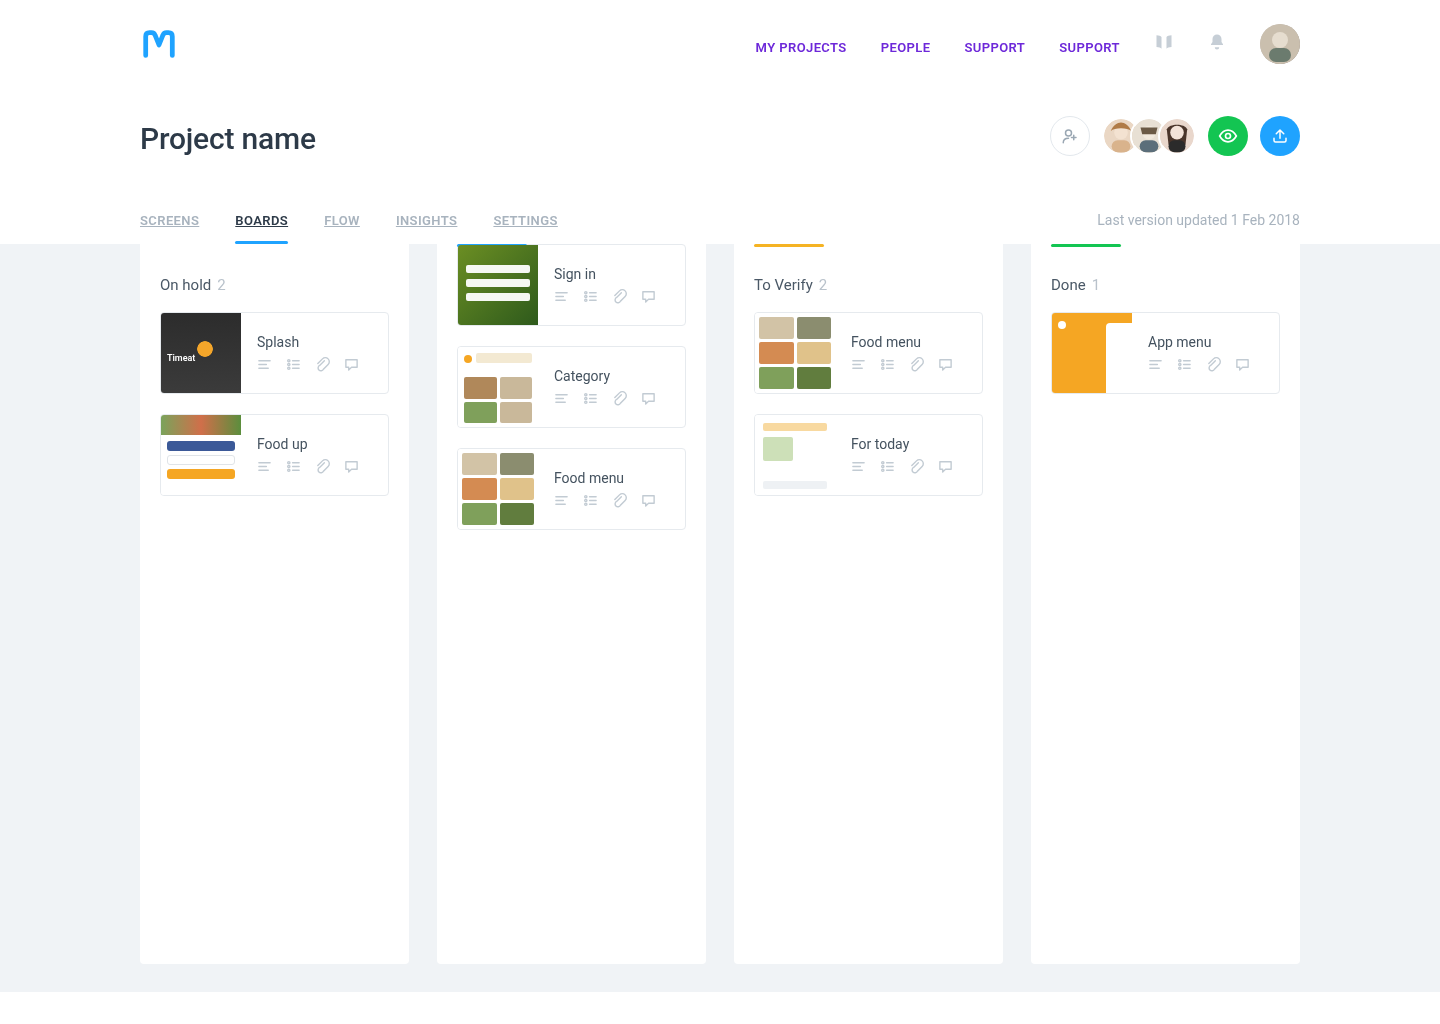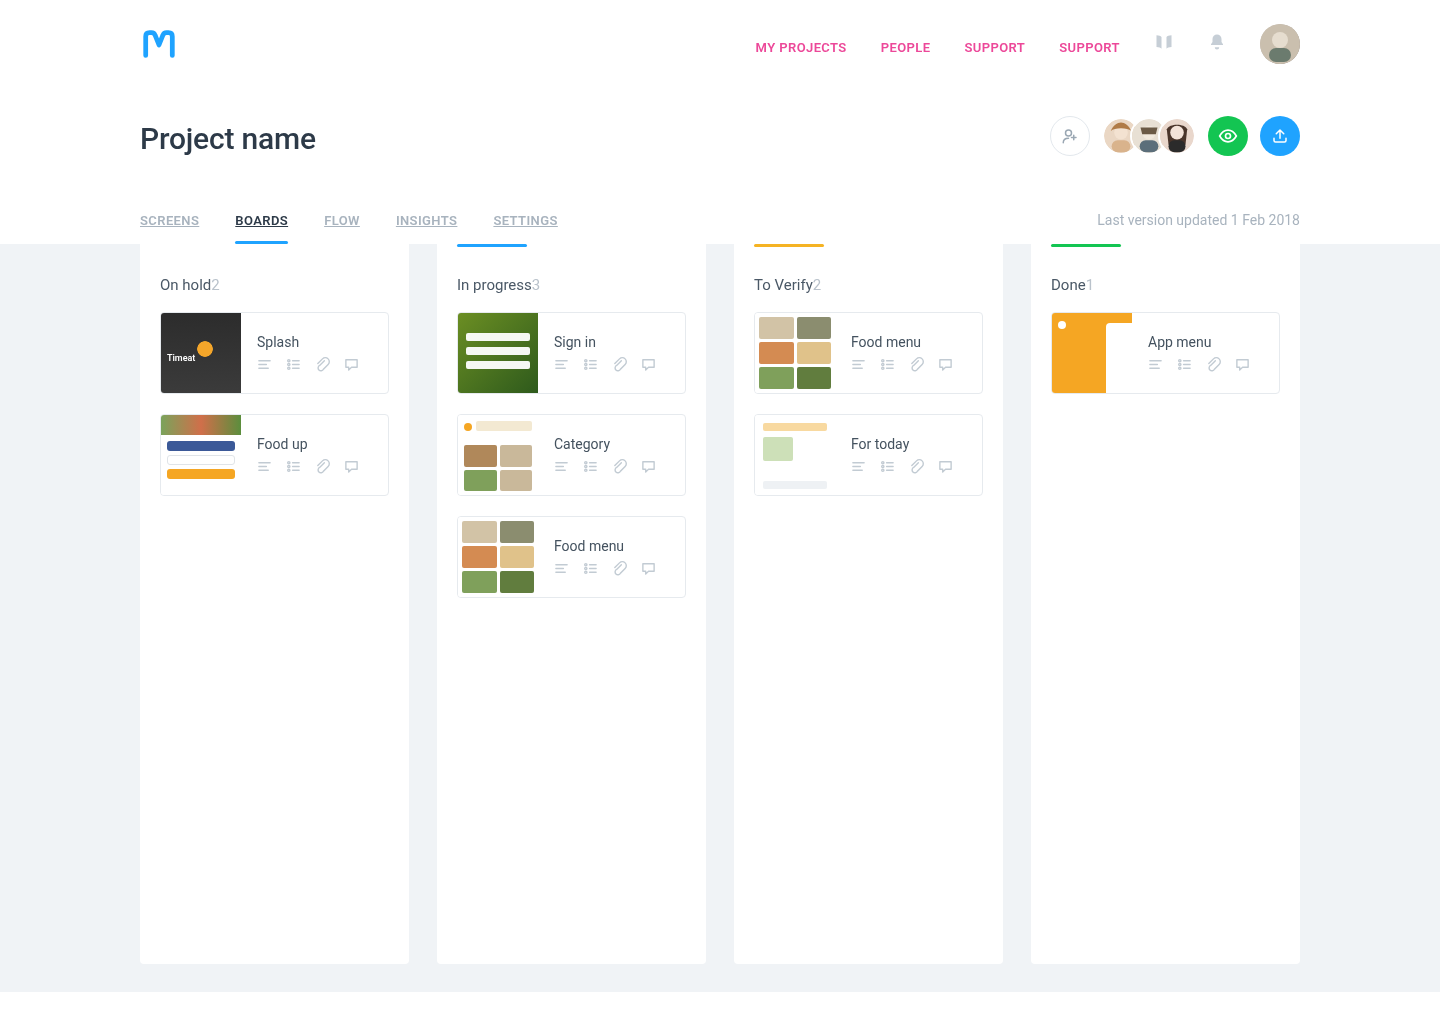--- a/index.html
+++ b/index.html
@@ -3,21 +3,21 @@
 <meta charset="utf-8">
 <style>
   * { box-sizing: border-box; margin: 0; padding: 0; }
   body { font-family: -apple-system, BlinkMacSystemFont, "Segoe UI", Roboto, Helvetica, Arial, sans-serif; background: #fff; color: #2d3a48; width: 1440px; }
   .wrap { width: 1160px; margin: 0 auto; }
 
   
   .topnav { display: flex; align-items: center; justify-content: space-between; height: 88px; }
   .logo { width: 38px; height: 38px; }
   .topnav-right { display: flex; align-items: center; gap: 34px; }
-  .topnav-link { font-size: 13px; letter-spacing: 0.4px; color: #ec4899; font-weight: 600; text-decoration: none; cursor: pointer; margin-top: 7px; }
+  .topnav-link { font-size: 13px; letter-spacing: 0.4px; color: #6d28d9; font-weight: 600; text-decoration: none; cursor: pointer; margin-top: 7px; }
   .topnav-icon { color: #c6ced6; cursor: pointer; }
   .avatar { width: 40px; height: 40px; border-radius: 50%; background: linear-gradient(135deg,#d8cfc4,#8c7f73); display:flex; align-items:center; justify-content:center; color:#fff; font-size:12px; overflow:hidden; }
 
   
   .title-row { display: flex; align-items: flex-end; justify-content: space-between; margin-top: 28px; }
   .page-title { font-size: 30px; font-weight: 500; color: #2d3a48; letter-spacing: -0.2px; }
   .title-actions { display: flex; align-items: center; gap: 12px; }
   .add-person { width: 40px; height: 40px; border-radius: 50%; border: 1px solid #e3e8ed; display:flex; align-items:center; justify-content:center; color:#9aa7b3; cursor:pointer; background:#fff; }
   .avatars { display: flex; }
   .avatars .av { width: 38px; height: 38px; border-radius: 50%; border: 2px solid #fff; margin-left: -10px; overflow:hidden; }
@@ -32,21 +32,21 @@
   .tab { font-size: 13px; font-weight: 600; letter-spacing: 0.4px; color:#a8b3be; padding-bottom: 16px; cursor:pointer; position:relative;text-decoration:underline; }
   .tab.active { color:#2d3a48; }
   .tab.active::after { content:""; position:absolute; left:0; right:0; bottom:0; height:3px; background:#1fa3ff; border-radius:2px; }
   .version-text { font-size: 14px; color:#a8b3be; padding-bottom: 16px; }
 
   
   .board-bg { background:#f0f3f6; padding: 0 0 28px; }
   .board-wrap { width: 1160px; margin: 0 auto; display:flex; gap: 28px; padding-top: 0; }
   .column { background:#fff; flex:1 1 0; min-height: 720px; padding: 0 20px 20px; position:relative; border-radius: 0 0 4px 4px; }
   .col-accent { position:absolute; top:0; left:20px; width:70px; height:3px; border-radius:2px; }
-  .col-header { display:flex; align-items:center; gap:0; padding: 32px 0 18px; font-size:15px; }
+  .col-header { display:flex; align-items:center; gap:6px; padding: 32px 0 18px; font-size:15px; }
   .col-title { color:#4a5866; }
   .col-count { color:#b9c2cb; }
 
   .card { border:1px solid #e6eaee; border-radius:4px; display:flex; overflow:hidden; margin-bottom:20px; cursor:pointer; background:#fff; }
   .thumb { width:80px; height:80px; flex-shrink:0; }
   .card-body { flex:1; display:flex; flex-direction:column; justify-content:center; gap:7px; padding:0 16px; }
   .card-title { font-size:14px; color:#44525f; }
   .card-meta { display:flex; gap:14px; align-items:center; }
   .mi { width:15px; height:15px; display:block; }
   .mi svg { display:block; }
@@ -263,24 +263,20 @@
                   <path d="M2 3h12v8H8l-3 3v-3H2z"></path>
                 </svg>
               </span>
           </div>
         </div>
       </div>
     </div>
 
     <div class="column">
       <div class="col-accent" style="background:#1fa3ff"></div>
-      <div class="col-header">
-        <span class="col-title">In progress</span>
-        <span class="col-count">3</span>
-      </div>
       <div class="card">
         <div class="thumb thumb-signin">
             <div class="line l1"></div>
             <div class="line l2"></div>
             <div class="line l3"></div>
           </div>
         <div class="card-body">
           <div class="card-title">Sign in</div>
           <div class="card-meta">
             <span class="mi">

